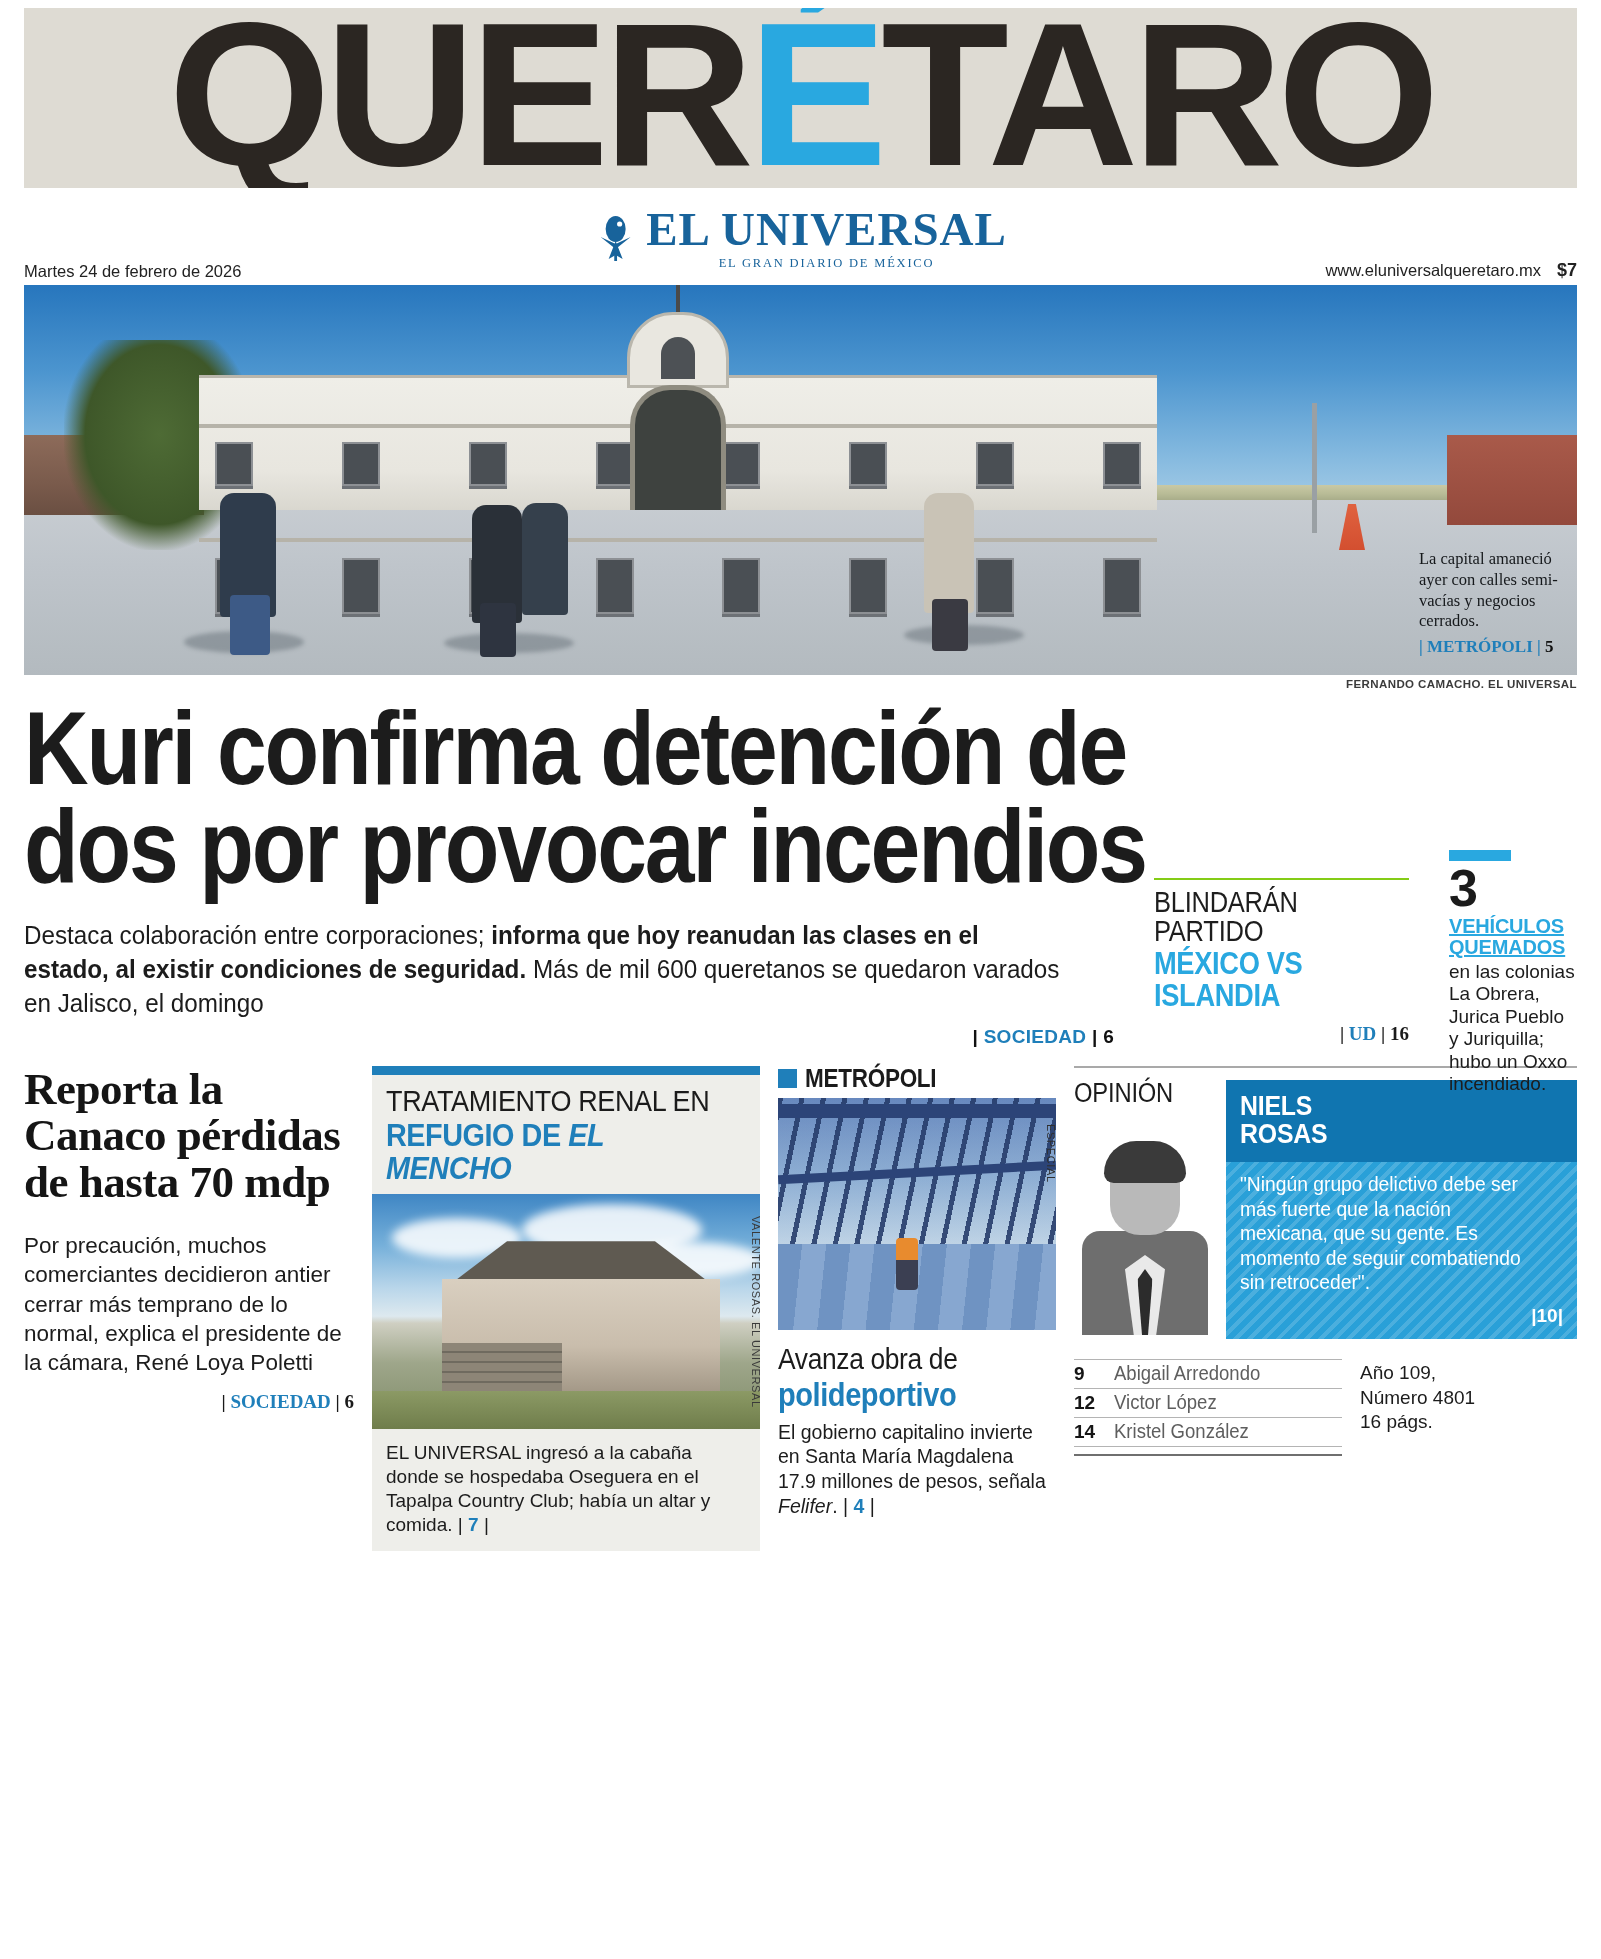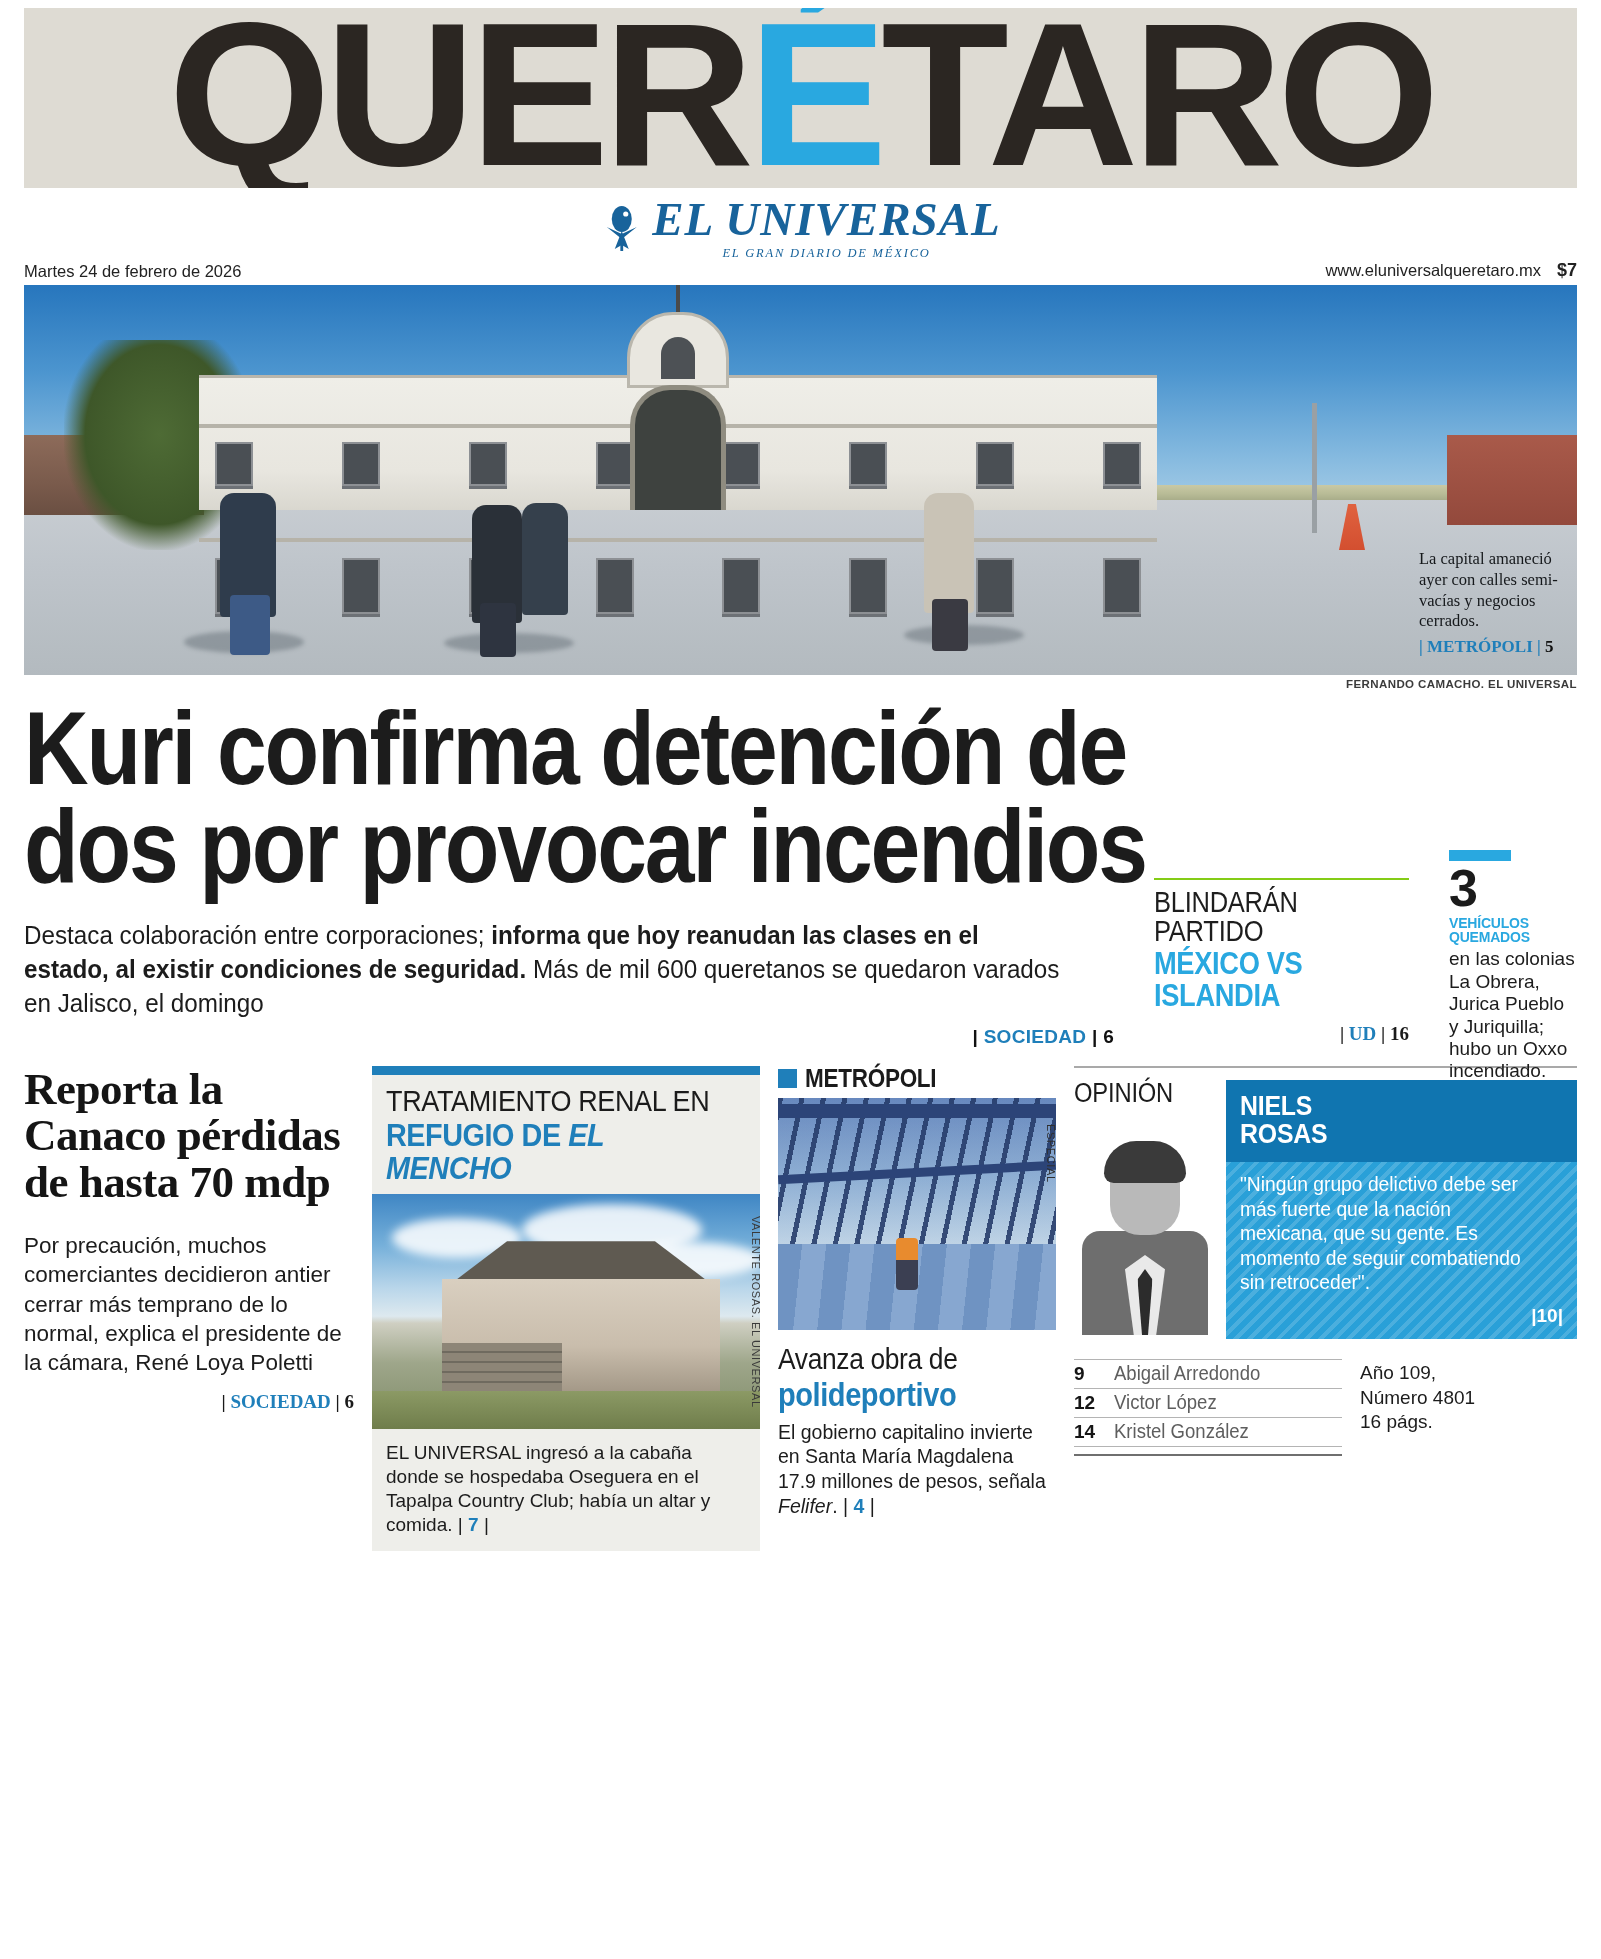--- a/index.html
+++ b/index.html
@@ -43,26 +43,25 @@
 
   
   .logo-row {
     position: relative;
     height: 62px;
     margin: 6px 0 0 0;
   }
   .logo-wrap {
     position: absolute;
     left: 50%;
-    top: 2px;
+    top: 12px;
     transform: translateX(-50%);
     display: flex;
     align-items: center;
     gap: 10px;
-    font-style: italic;
   }
   .logo-eagle {
     width: 42px;
     height: 48px;
     flex: 0 0 auto;
   }
   .logo-text-block {
     display: flex;
     flex-direction: column;
     align-items: center;
@@ -289,22 +288,22 @@
     width: 128px;
   }
   .stat-rule {
     width: 62px; height: 11px; background: #29a8e0; margin-bottom: 6px;
   }
   .stat-num {
     font-weight: 700; font-size: 52px; line-height: 0.82; color: #1b1b1b;
     letter-spacing: -1px;
   }
   .stat-label {
-    font-weight: 700; font-size: 14px; line-height: 1.06; color: #29a8e0;
-    margin-top: 6px; letter-spacing: -0.2px;
+    font-weight: 700; font-size: 20px; line-height: 1.06; color: #29a8e0;
+    margin-top: 6px; letter-spacing: -0.2px; text-decoration: underline;
   }
   .stat-text {
     font-size: 19px; line-height: 1.18; color: #1c1c1c; margin-top: 3px;
   }
 
   
   .ud-teaser {
     position: absolute;
     right: 168px;
     top: 178px;

